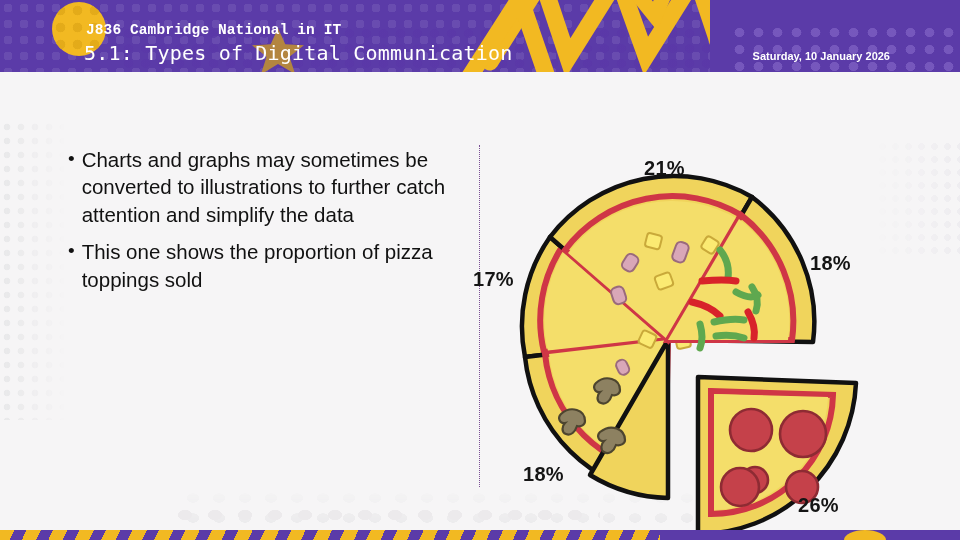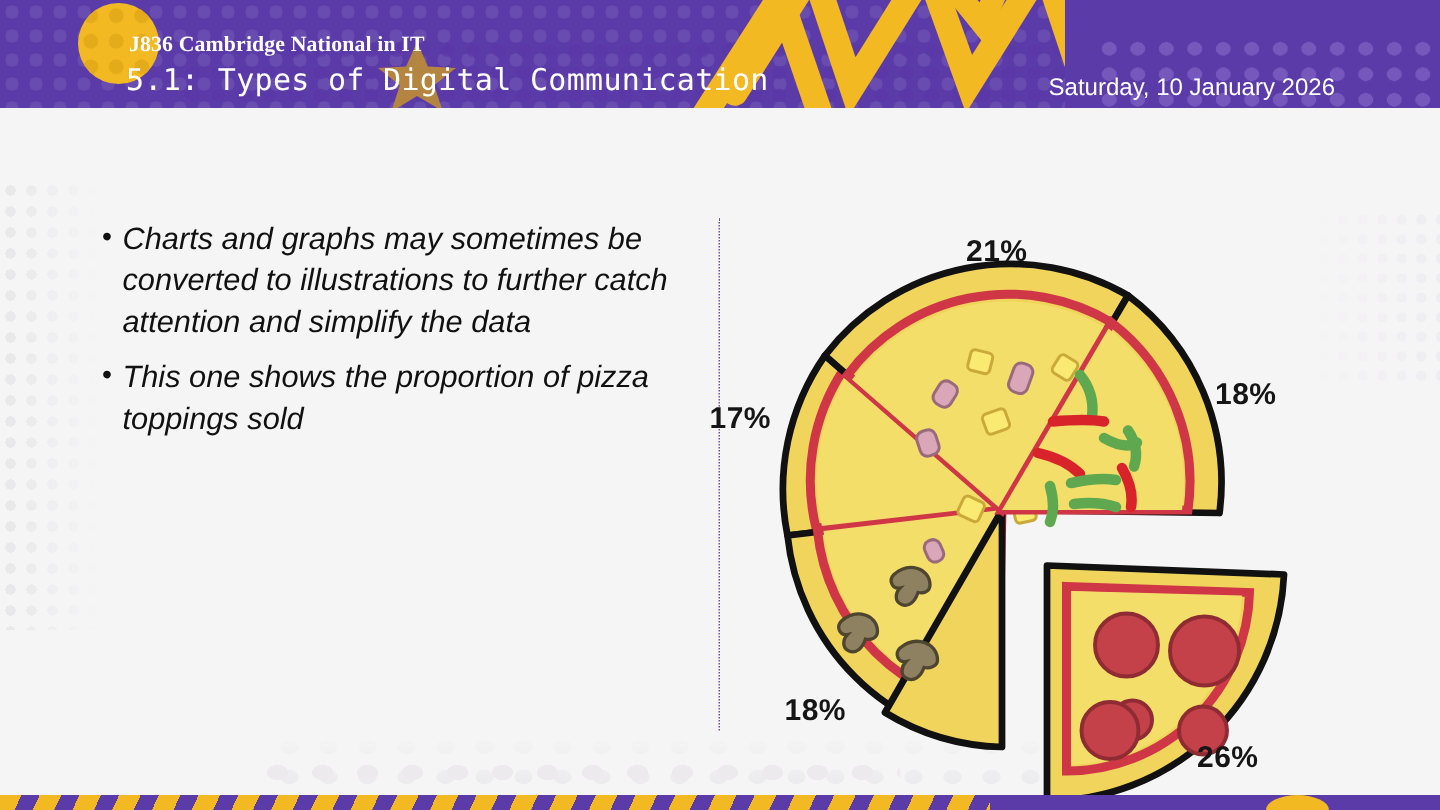--- a/index.html
+++ b/index.html
@@ -68,52 +68,52 @@
     position:absolute;right:0;top:0;width:250px;height:72px;
     background:#5b3ba8;
   }
   .hdr-tri-dots{
     position:absolute;right:0;top:24px;width:230px;height:48px;
     background-image:radial-gradient(rgba(140,110,205,.55) 36%, transparent 38%);
     background-size:19px 17px;
   }
   .course-code{
     position:absolute;left:86px;top:22px;
-    color:#ffffff;font-family:Liberation Serif, serif;
+    color:#ffffff;font-family:Liberation Mono, monospace;
     font-size:14.5px;font-weight:700;letter-spacing:.1px;white-space:nowrap;
   }
   .lesson-title{
     position:absolute;left:84px;top:41px;
     color:#ffffff;font-family:"DejaVu Sans Mono","Liberation Mono",monospace;
     font-size:20px;font-weight:400;letter-spacing:.2px;white-space:nowrap;
   }
   .hdr-date{
     position:absolute;right:70px;top:50px;
-    color:#ffffff;font-size:16px;font-weight:400;white-space:nowrap;text-align:right;
+    color:#ffffff;font-size:11px;font-weight:700;white-space:nowrap;text-align:right;
   }
 
   
   .title-box{
     position:absolute;left:66px;top:78px;width:834px;height:52px;
     background:#ffffff;border:1.6px solid #6f4a9e;
     display:flex;align-items:center;justify-content:center;box-sizing:border-box;
   }
   .title-text{
     font-family:"DejaVu Sans Mono","Liberation Mono",monospace;
     font-size:27px;color:#1a1a1a;letter-spacing:.5px;font-weight:400;
   }
 
   
   .bullets{position:absolute;left:68px;top:146px;width:405px;}
   .bullet{
     display:flex;align-items:flex-start;
     font-size:20.5px;line-height:1.34;color:#111111;margin-bottom:10px;
   }
   .bullet .dot{flex:0 0 auto;margin-right:7px;line-height:1.34;font-size:19px;}
-  .bullet .btxt{flex:1 1 auto;font-style:italic;}
+  .bullet .btxt{flex:1 1 auto;}
 
   
   .divider{
     position:absolute;left:479px;top:145px;width:0;height:342px;
     border-left:1.6px dotted #7a4f95;
   }
 
   
   .chart{position:absolute;left:462px;top:142px;width:474px;height:396px;}
   .chart svg{display:block;}

